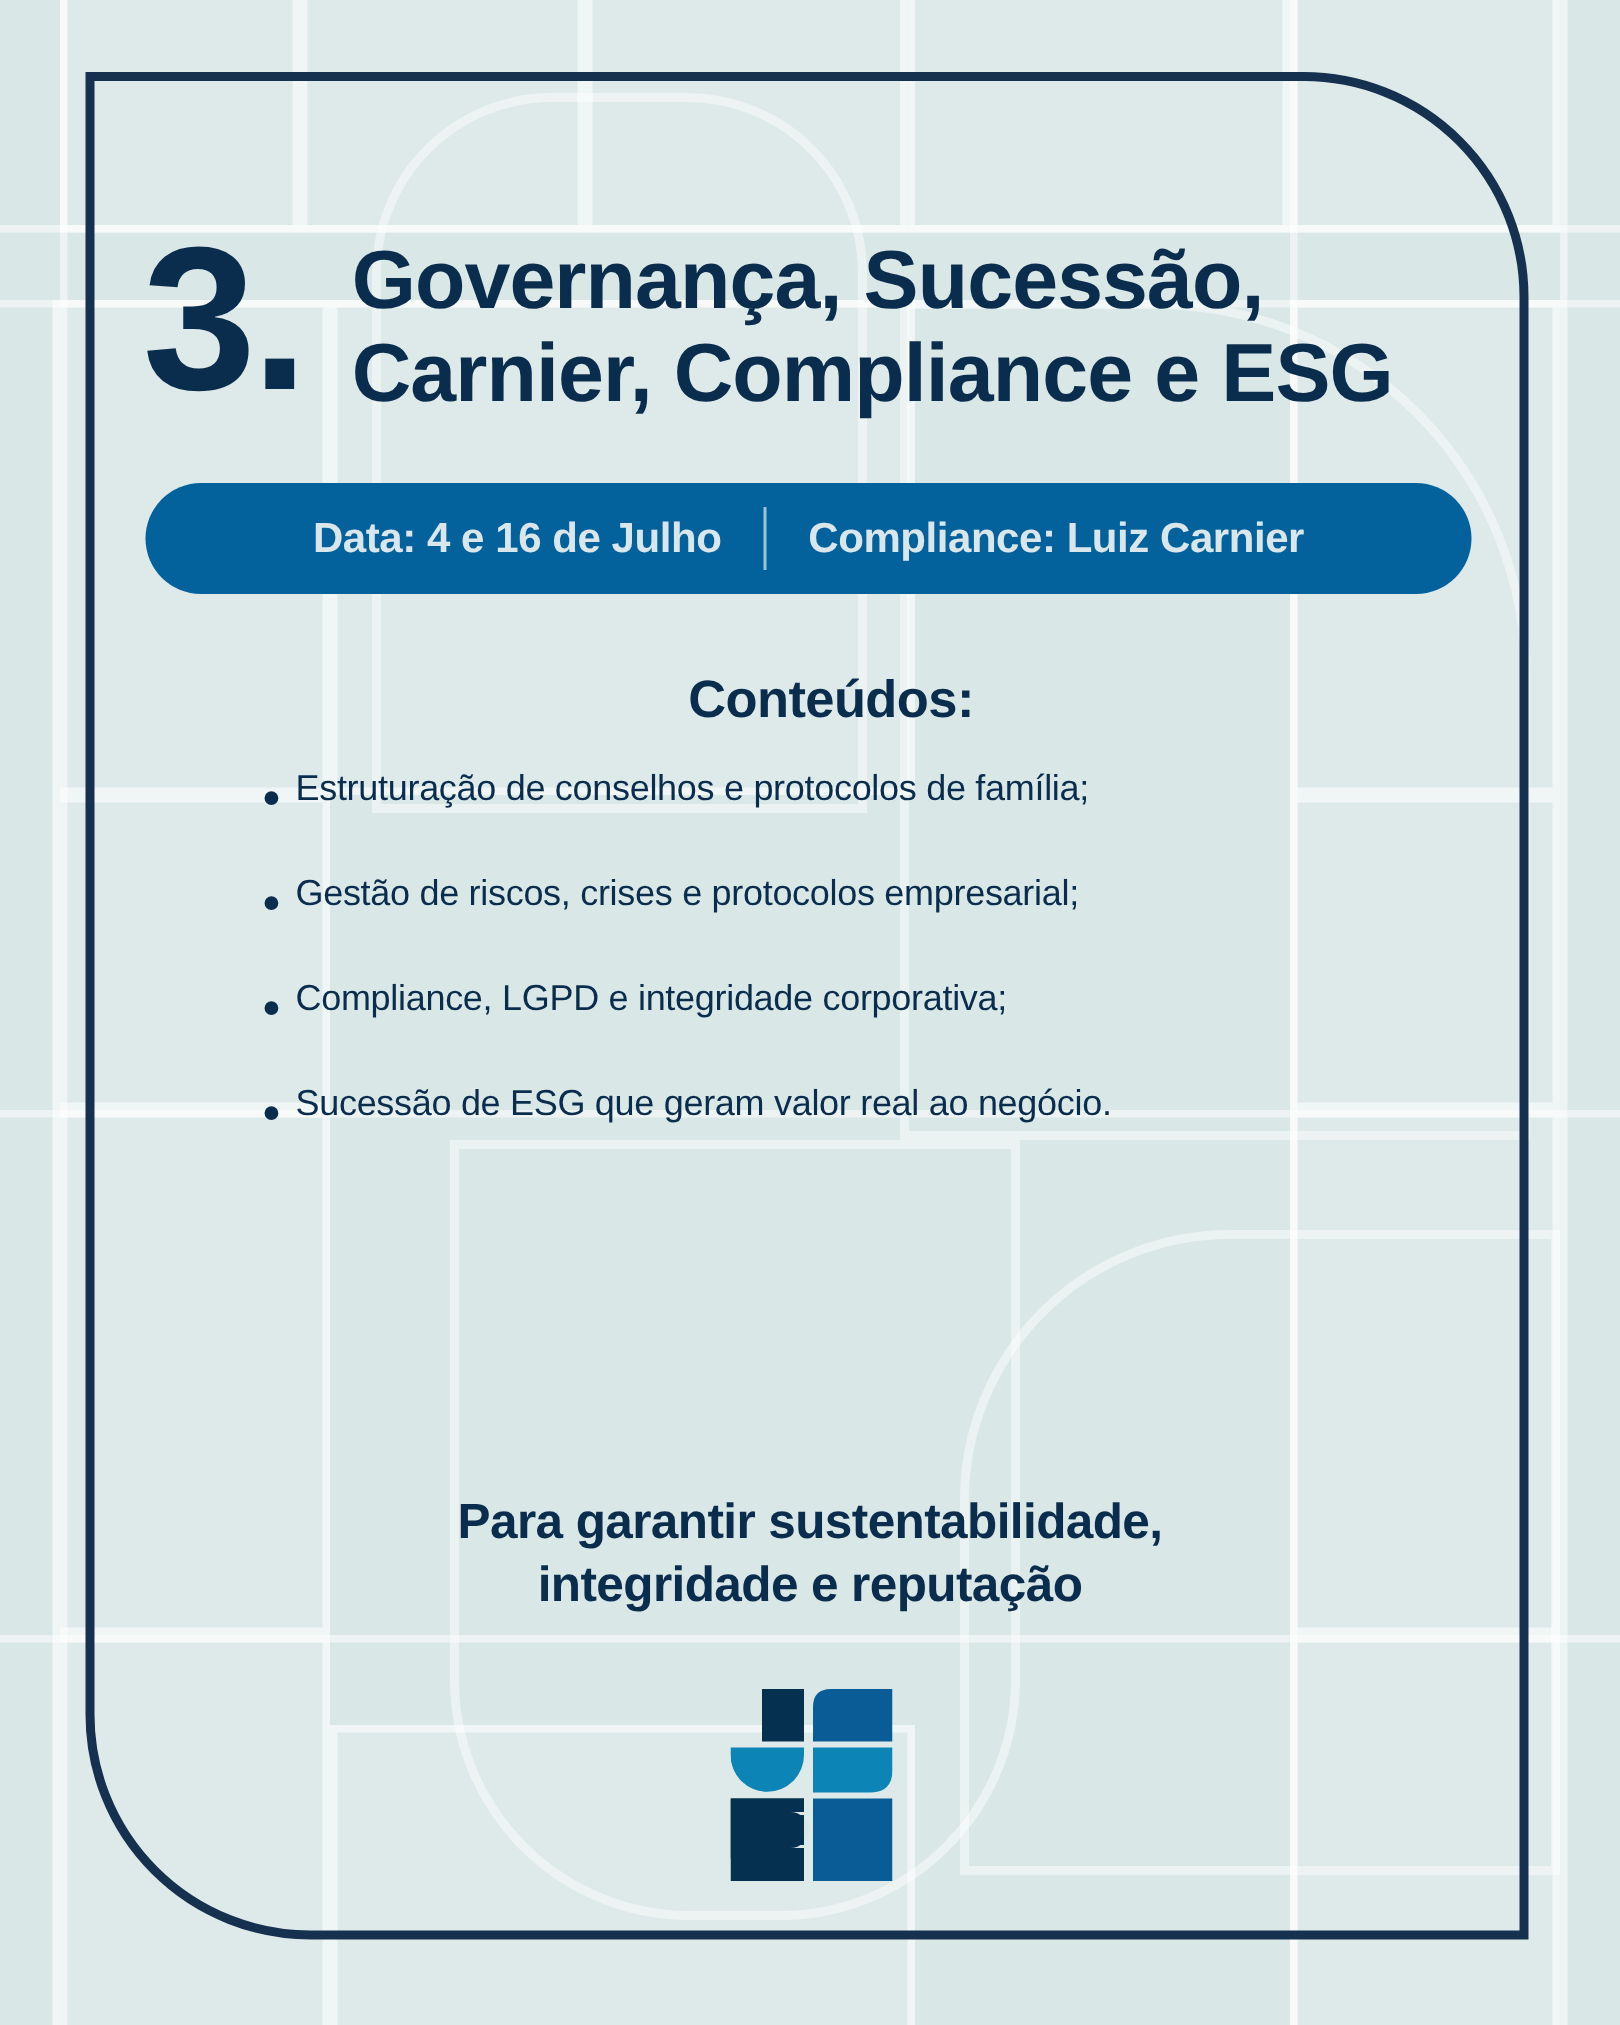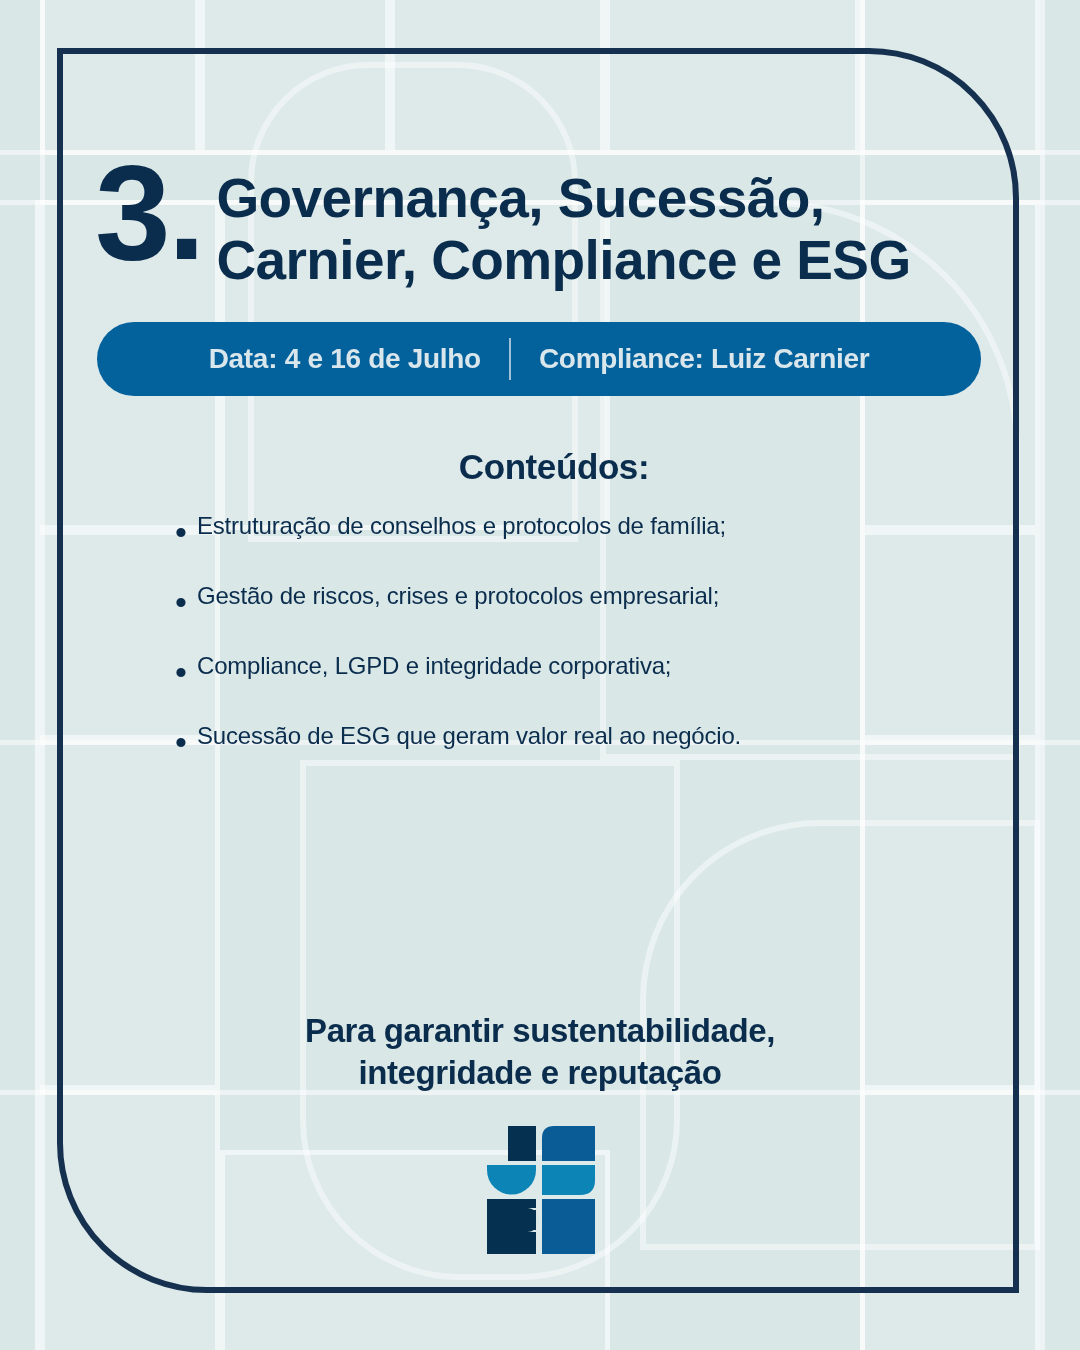--- a/index.html
+++ b/index.html
@@ -66,22 +66,22 @@
   .numeral {
     font-size:136px;
     font-weight:900;
     color:#0b2d4d;
     line-height:0.86;
     letter-spacing:-3px;
     flex:0 0 auto;
     padding-top:4px;
   }
   .title-lines {
-    margin-left:14px;
-    padding-top:18px;
+    margin-left:32px;
+    padding-top:6px;
   }
   .title-line {
     font-size:55px;
     font-weight:900;
     color:#0b2d4d;
     line-height:1.12;
     letter-spacing:-0.6px;
     white-space:nowrap;
   }
 
@@ -151,21 +151,20 @@
   .tagline {
     position:absolute;
     left:0; top:993px;
     width:1080px;
     text-align:center;
     font-size:33px;
     font-weight:900;
     color:#0b2d4d;
     line-height:1.28;
     letter-spacing:-0.4px;
-    margin-top:17px;
   }
 
   
   .logo {
     position:absolute;
     left:487px; top:1126px;
     width:108px; height:128px;
   }
 </style>
 </head>

